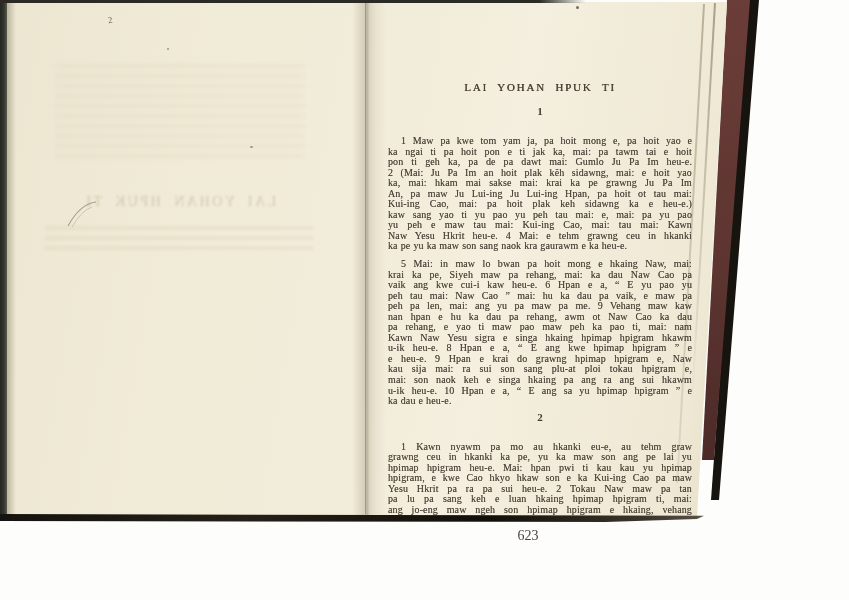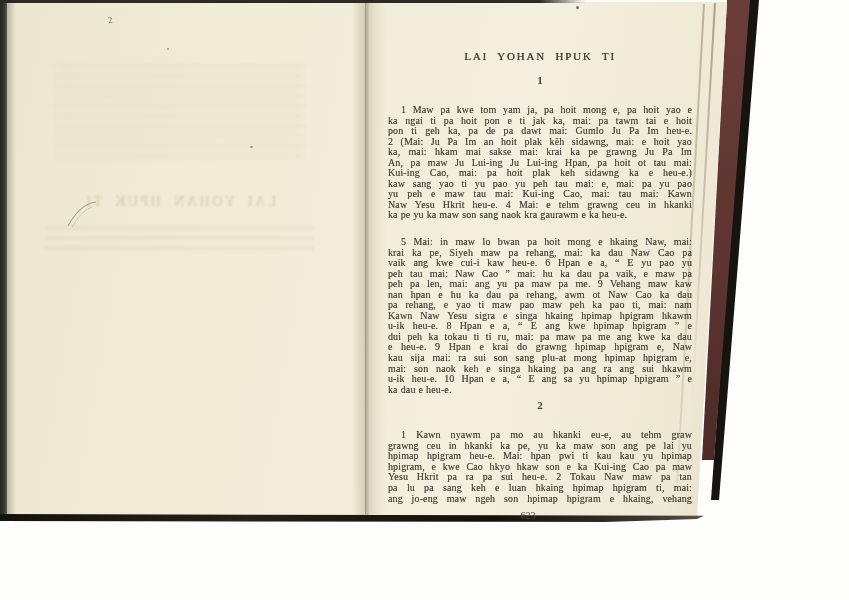--- a/index.html
+++ b/index.html
@@ -104,38 +104,39 @@
 
   
   .right-text{
     position:absolute;left:388px;top:50px;width:304px;
     color:#4c4339;
   }
   .page-header{
     text-align:center;font-size:11px;letter-spacing:1.8px;word-spacing:5px;
     color:#463d33;text-shadow:.35px 0 0 rgba(70,61,49,.8);
     white-space:nowrap;
+    margin-top:31px;
   }
   .chapter-num{
     text-align:center;font-weight:bold;font-size:11px;color:#45;
     color:#453c32;
   }
   .chapter-num.c1{margin-top:12px;}
   .chapter-num.c2{margin-top:4px;}
   .para{margin-top:19px;}
-  .para.p2{margin-top:16px;font-family:Liberation Serif, serif;}
+  .para.p2{margin-top:7px;font-family:Liberation Serif, serif;}
   .line{
     font-size:10px;line-height:10.55px;letter-spacing:.12px;word-spacing:.4px;
     text-shadow:0 0 .35px rgba(76,67,57,.65);
     white-space:nowrap;
   }
   .line.just{text-align:justify;text-align-last:justify;white-space:normal;}
   .line.indent{text-indent:13px;}
   .page-number{
-    margin-top:6px;text-align:center;font-size:10px;color:#4c4339;
+    margin-top:12px;text-align:center;font-size:14px;color:#4c4339;
     transform:translateX(-12px);
   }
 </style>
 </head>
 <body>
 
 <div class="scan">
 
   <div class="cover-shadow"></div>
   <div class="cover"></div>
@@ -181,23 +182,22 @@
     <div class="para p2">
         <div class="line just indent">5 Mai: in maw lo bwan pa hoit mong e hkaing Naw, mai:</div>
         <div class="line just">krai ka pe, Siyeh maw pa rehang, mai: ka dau Naw Cao pa</div>
         <div class="line just">vaik ang kwe cui-i kaw heu-e.  6 Hpan e a, “ E yu pao yu</div>
         <div class="line just">peh tau mai: Naw Cao ” mai: hu ka dau pa vaik, e maw pa</div>
         <div class="line just">peh pa len, mai: ang yu pa maw pa me.  9 Vehang maw kaw</div>
         <div class="line just">nan hpan e hu ka dau pa rehang, awm ot Naw Cao ka dau</div>
         <div class="line just">pa rehang, e yao ti maw pao maw peh ka pao ti, mai: nam</div>
         <div class="line just">Kawn Naw Yesu sigra e singa hkaing hpimap hpigram hkawm</div>
         <div class="line just">u-ik heu-e.  8 Hpan e a, “ E ang kwe hpimap hpigram ” e</div>
-        <div class="line just">dui peh ka tokau ti ti ru, mai: pa maw pa me ang kwe ka dau</div>
         <div class="line just">e heu-e.  9 Hpan e krai do grawng hpimap hpigram e, Naw</div>
-        <div class="line just">kau sija mai: ra sui son sang plu-at mong hpimap hpigram e,</div>
+        <div class="line just">kau sija mai: ra sui son sang plu-at ploi tokau hpigram e,</div>
         <div class="line just">mai: son naok keh e singa hkaing pa ang ra ang sui hkawm</div>
         <div class="line just">u-ik heu-e.  10 Hpan e a, “ E ang sa yu hpimap hpigram ” e</div>
         <div class="line">ka dau e heu-e.</div>
       </div>
     <div class="chapter-num c2">2</div>
     <div class="para p3">
         <div class="line just indent">1 Kawn nyawm pa mo au hkanki eu-e, au tehm graw</div>
         <div class="line just">grawng ceu in hkanki ka pe, yu ka maw son ang pe lai yu</div>
         <div class="line just">hpimap hpigram heu-e. Mai: hpan pwi ti kau kau yu hpimap</div>
         <div class="line just">hpigram, e kwe Cao hkyo hkaw son e ka Kui-ing Cao pa maw</div>

